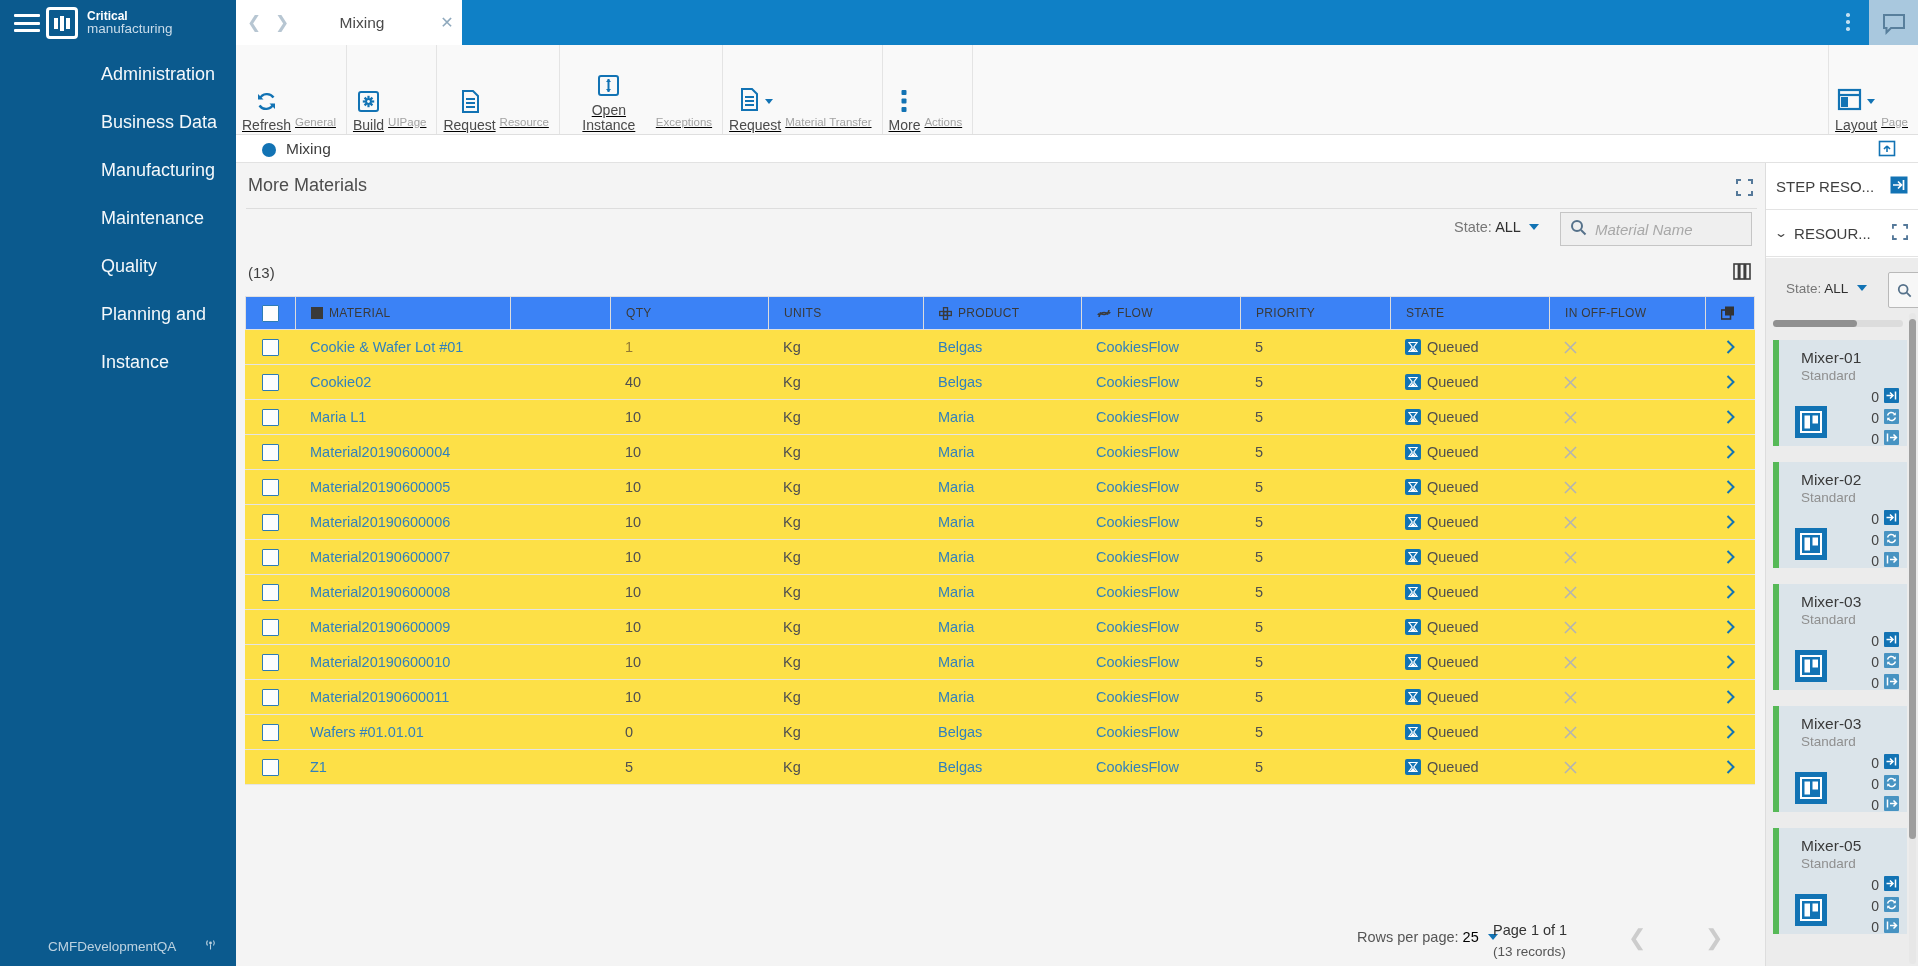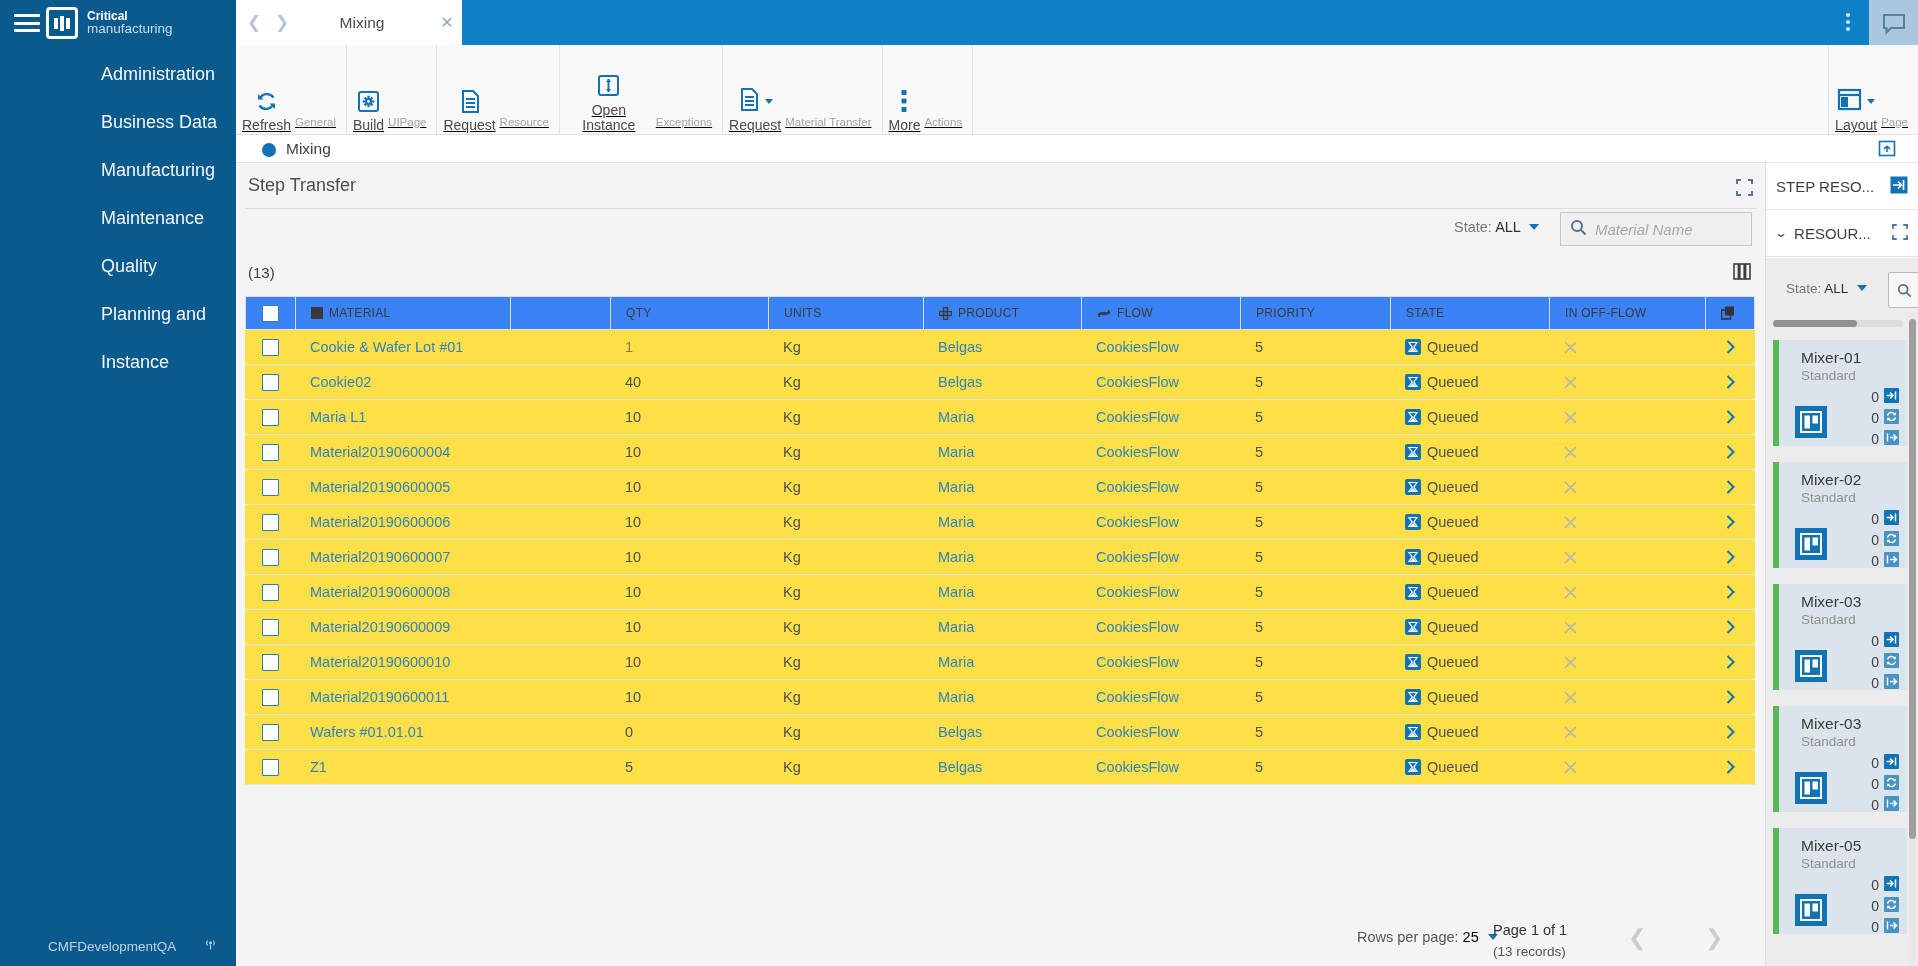--- a/index.html
+++ b/index.html
@@ -304,21 +304,21 @@
     <span id="crumb-title">Mixing</span>
     <span id="crumb-panel-btn">
       <svg width="18" height="17" viewBox="0 0 18 17">
           <rect x="1.5" y="1.5" width="15" height="14" fill="none" stroke="#1273b4" stroke-width="1.6"></rect>
           <path d="M9 12 v-6 M9 6 l-3 3 M9 6 l3 3" stroke="#1273b4" stroke-width="1.6" fill="none"></path>
         </svg>
     </span>
   </div>
 
   <div id="main">
-    <div id="panel-title">Step Transfer</div>
+    <div id="panel-title">More Materials</div>
     <span id="expand-main">
       <svg width="17" height="17" viewBox="0 0 17 17">
           <g stroke="#55799a" stroke-width="2" fill="none">
             <path d="M1 5 V1 h4"></path>
             <path d="M12 1 h4 v4"></path>
             <path d="M16 12 v4 h-4"></path>
             <path d="M5 16 H1 v-4"></path>
           </g>
         </svg>
     </span>

